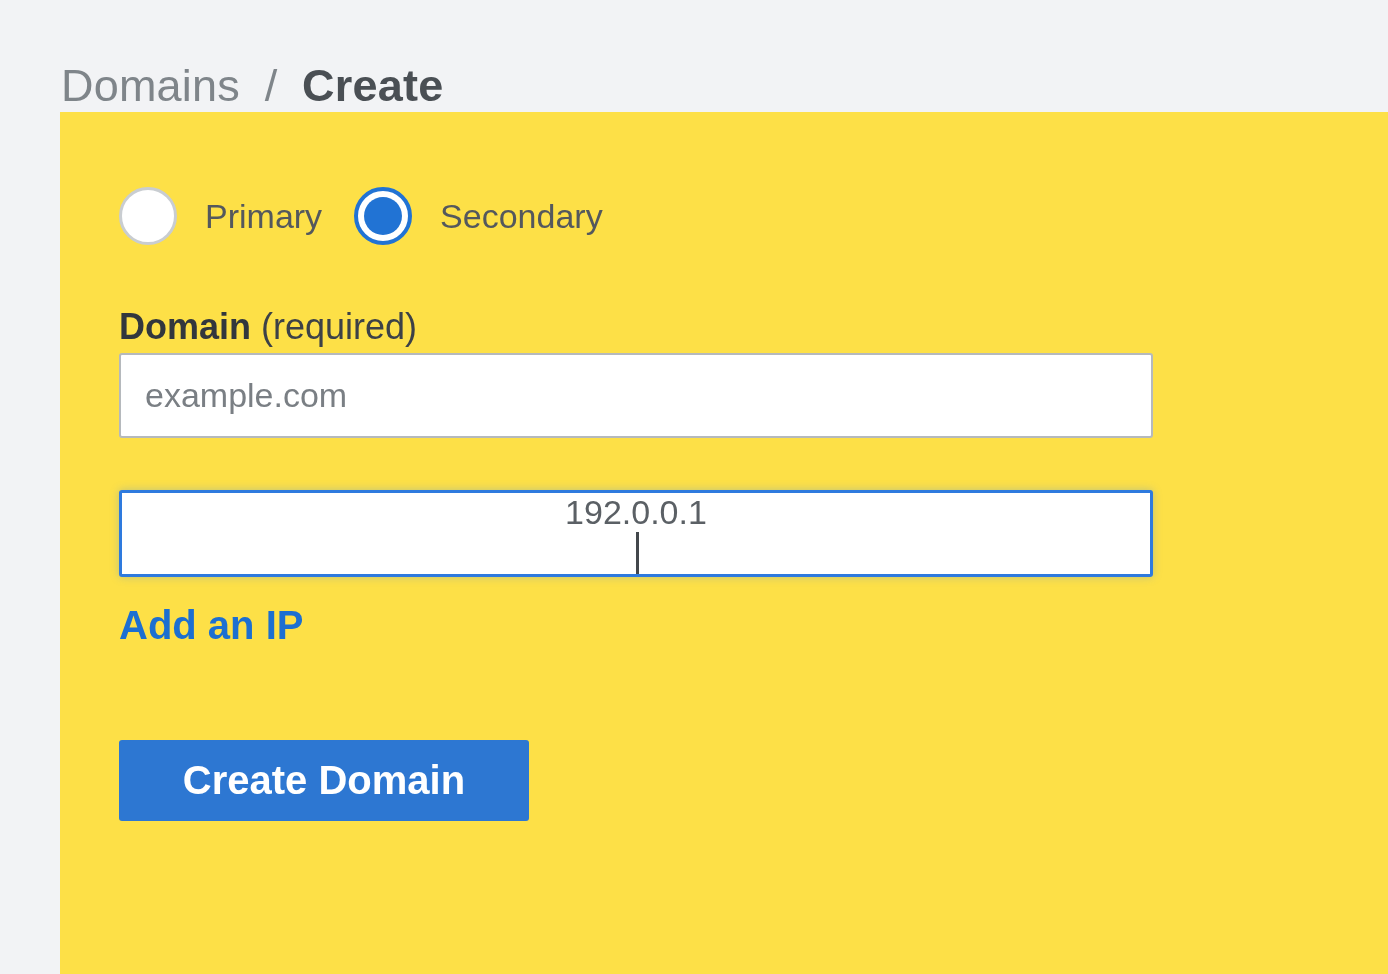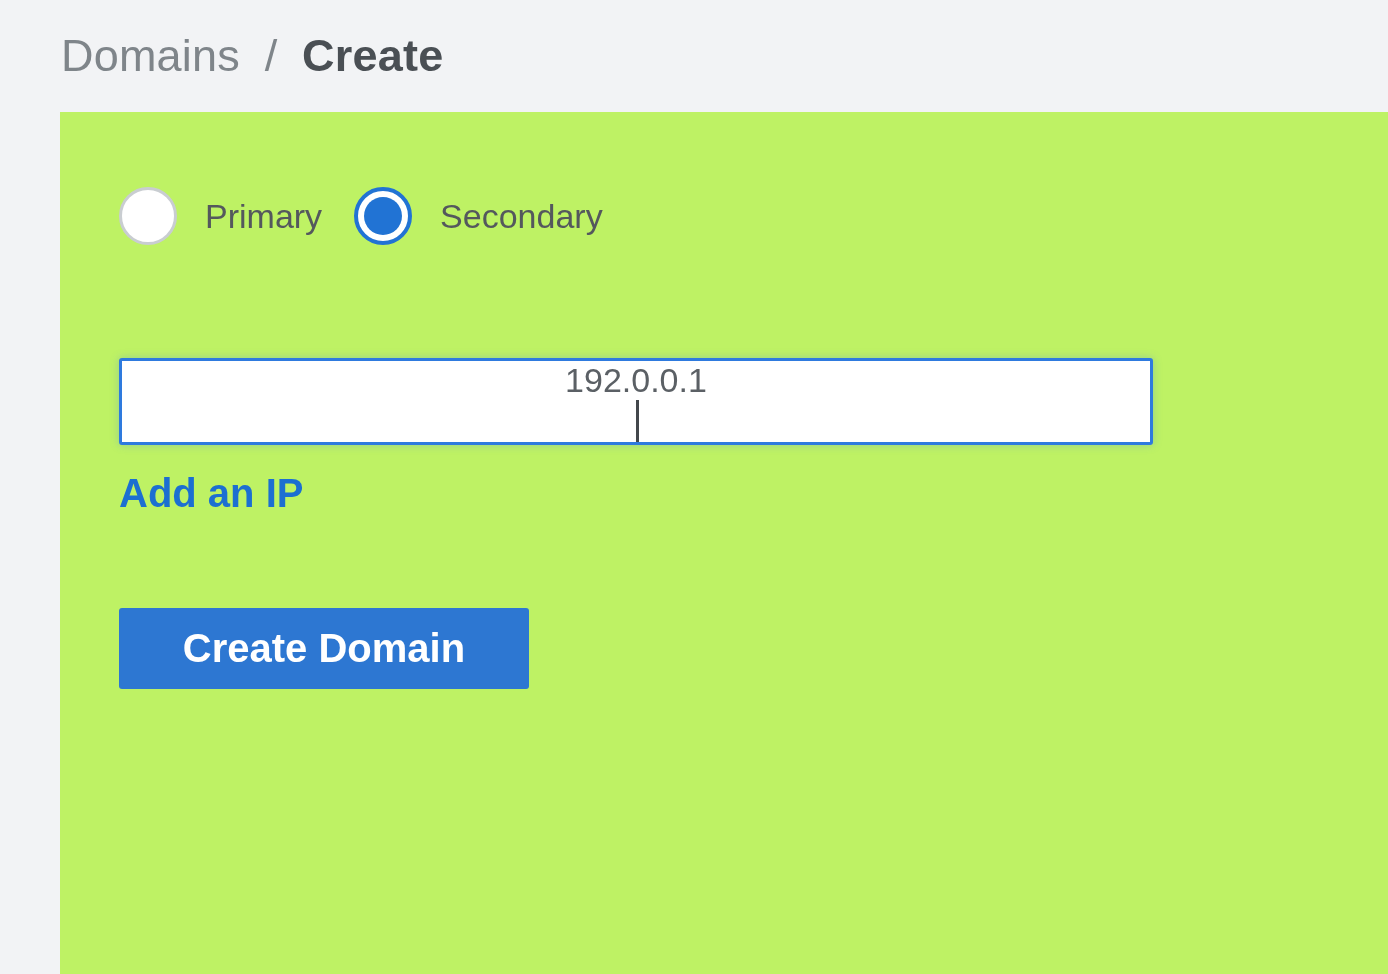--- a/index.html
+++ b/index.html
@@ -7,33 +7,33 @@
     width: 1388px; height: 974px;
     font-family: "Liberation Sans", sans-serif;
     background: #f2f3f5;
     overflow: hidden;
   }
 
   
   .topbar {
     height: 112px;
     display: flex;
-    align-items: center;
+    align-items: flex-end;
     padding-left: 61px;
     background: #f2f3f5;
   }
   .breadcrumb { font-size: 45px; color: #7f858a; letter-spacing: 0.2px; }
   .breadcrumb .crumb-sep { margin: 0 12px; color: #7f858a; }
   .breadcrumb .crumb-current { color: #4a4f54; font-weight: bold; }
 
   
   .card {
     position: absolute;
     left: 60px; top: 112px; right: 0; bottom: 0;
-    background: #bef264;
+    background: #fde047;
     padding: 74px 20px 0 59px;
   }
 
   
   .radio-row { display: flex; align-items: center; height: 60px; margin-bottom: 60px; }
   .radio-option { display: flex; align-items: center; margin-right: 32px; cursor: pointer; }
   .radio-circle {
     width: 58px; height: 58px; border-radius: 50%;
     background: #ffffff; flex: 0 0 auto;
   }
@@ -126,20 +126,27 @@
       <span class="radio-label">Primary</span>
     </div>
     <div class="radio-option">
       <span class="radio-circle selected">
         <span class="radio-dot"></span>
       </span>
       <span class="radio-label">Secondary</span>
     </div>
   </div>
 
+  <div class="field">
+    <div class="field-label">
+      <span class="label-name">Domain</span>
+      <span class="label-req">(required)</span>
+    </div>
+    <input class="text-input" type="text" placeholder="example.com" style="">
+  </div>
 
   <div class="input-gap"></div>
 
   <div class="field">
     <div class="fake-input">
       <span>192.0.0.1</span>
       <span class="caret"></span>
     </div>
   </div>
 

